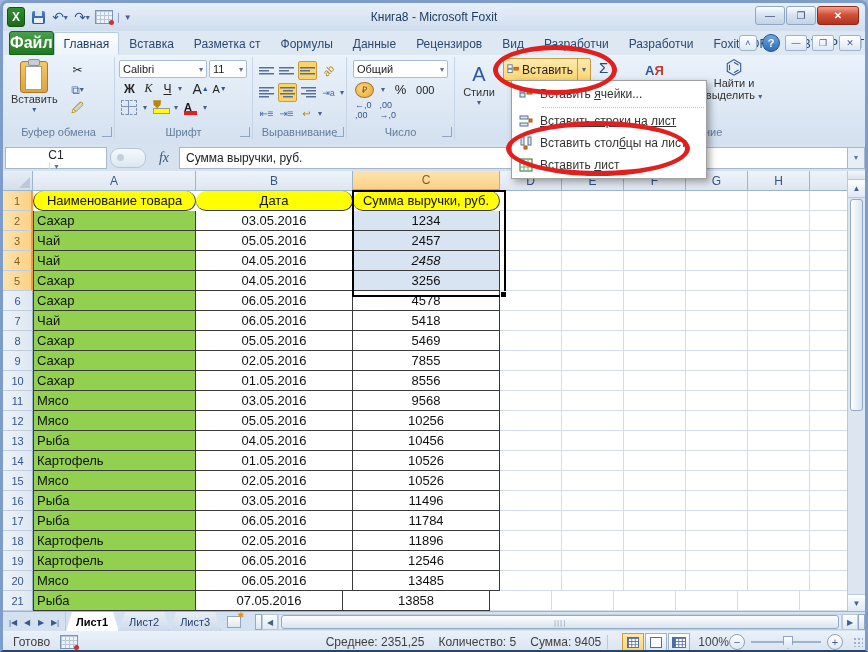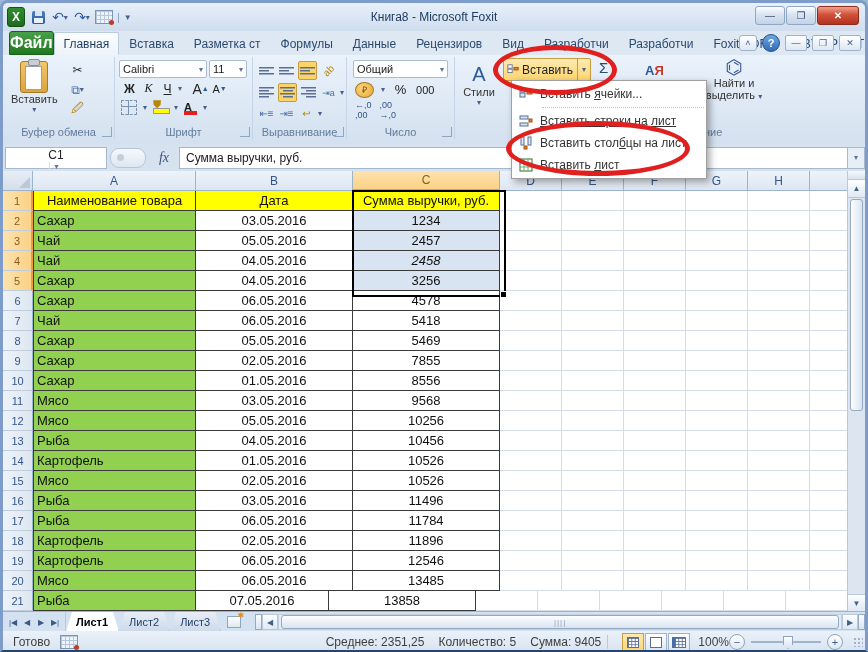--- a/index.html
+++ b/index.html
@@ -95,21 +95,21 @@
   .chcell.corner:after{content:"";position:absolute;right:2px;bottom:2px;border-left:11px solid transparent;border-bottom:11px solid #b9c8da;}
   .chcell.selcol{background:linear-gradient(#fde3ae,#fbd186);border-bottom:2px solid #f29b3c;color:#8a5d1b;}
   .rhdr{width:30px;height:20px;box-sizing:border-box;border-right:1px solid #9db4cf;border-bottom:1px solid #bfcddd;
     background:linear-gradient(90deg,#eef3fa,#dde6f1);font-size:11px;color:#33568a;
     display:flex;align-items:center;justify-content:center;}
   .rhdr.selrow{background:linear-gradient(90deg,#fde3ae,#fbd186);border-right:2px solid #f29b3c;color:#8a5d1b;}
   .cell{height:20px;box-sizing:border-box;border-right:1px solid #d5dce8;border-bottom:1px solid #d5dce8;
     font-size:13px;color:#111;display:flex;align-items:center;justify-content:center;overflow:hidden;white-space:nowrap;}
   .cell.used{border-right:1px solid #3a3a3a;border-bottom:1px solid #3a3a3a;}
   .cell.namecol{background:#92d050;justify-content:flex-start;padding-left:3px;border-left:1px solid #3a3a3a;}
-  .cell.hdr1{background:#ffff00;}
+  .cell.hdr1{background:#ffff00;border-radius:10px;}
   .cell.selblue{background:#d9e4f2;}
   .sel-overlay{position:absolute;left:349px;top:19px;width:150px;height:103px;border:2px solid #000;pointer-events:none;}
   .fillhandle{position:absolute;right:-3px;bottom:-3px;width:5px;height:5px;background:#000;border:1px solid #fff;}
   .vscroll{position:absolute;right:0;top:0;width:17px;height:440px;background:#dce5f0;border-left:1px solid #b9c8da;}
   .varrow{height:17px;display:flex;align-items:center;justify-content:center;font-size:8px;color:#44608c;
     background:linear-gradient(#fdfeff,#dfe8f2);border-bottom:1px solid #b9c8da;}
   .vthumb{margin:1px 2px;height:210px;background:linear-gradient(90deg,#fdfeff,#d9e3ef);border:1px solid #93a9c4;border-radius:3px;}
   .varrow.down{position:absolute;bottom:0;width:100%;box-sizing:border-box;border-top:1px solid #b9c8da;border-bottom:none;}
   .vsplit{height:8px;background:linear-gradient(#f4f8fc,#d9e3ef);border-bottom:1px solid #b9c8da;}
   
@@ -640,21 +640,21 @@
           <div class="cell" style="width: 62px;"></div>
           <div class="cell" style="width: 62px;"></div>
           <div class="cell" style="width: 62px;"></div>
           <div class="cell" style="width: 62px;"></div>
           <div class="cell" style="width: 62px;"></div>
           <div class="cell" style="flex: 1 1 0%;"></div>
         </div>
         <div class="grow">
           <div class="rhdr">21</div>
           <div class="cell used namecol" style="width: 163px;">Рыба</div>
-          <div class="cell used" style="width: 133px;">07.05.2016</div>
+          <div class="cell used" style="width: 147px;">07.05.2016</div>
           <div class="cell used" style="width: 147px;">13858</div>
           <div class="cell" style="width: 62px;"></div>
           <div class="cell" style="width: 62px;"></div>
           <div class="cell" style="width: 62px;"></div>
           <div class="cell" style="width: 62px;"></div>
           <div class="cell" style="width: 62px;"></div>
           <div class="cell" style="flex: 1 1 0%;"></div>
         </div>
       </div>
     <div class="sel-overlay">

